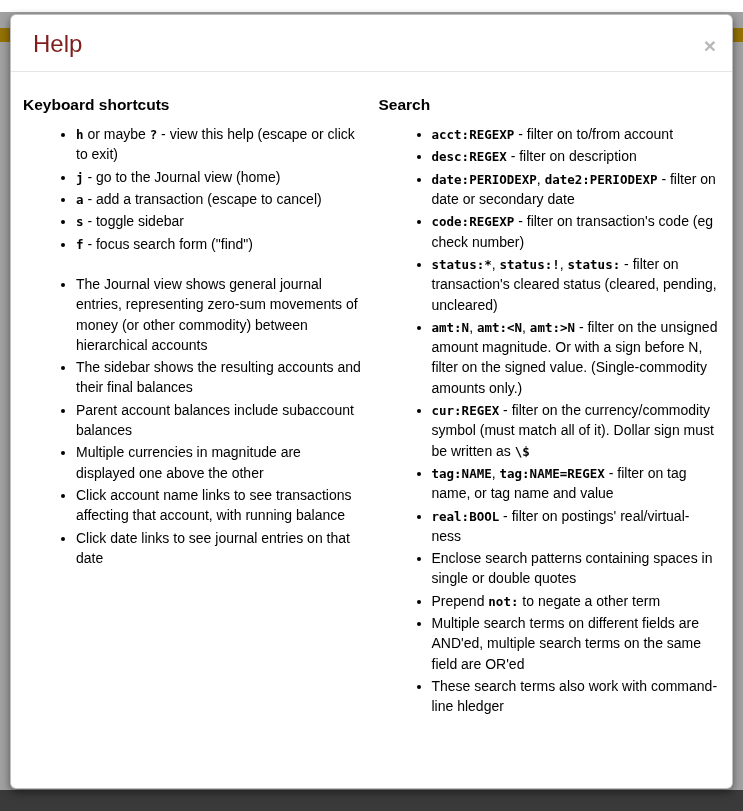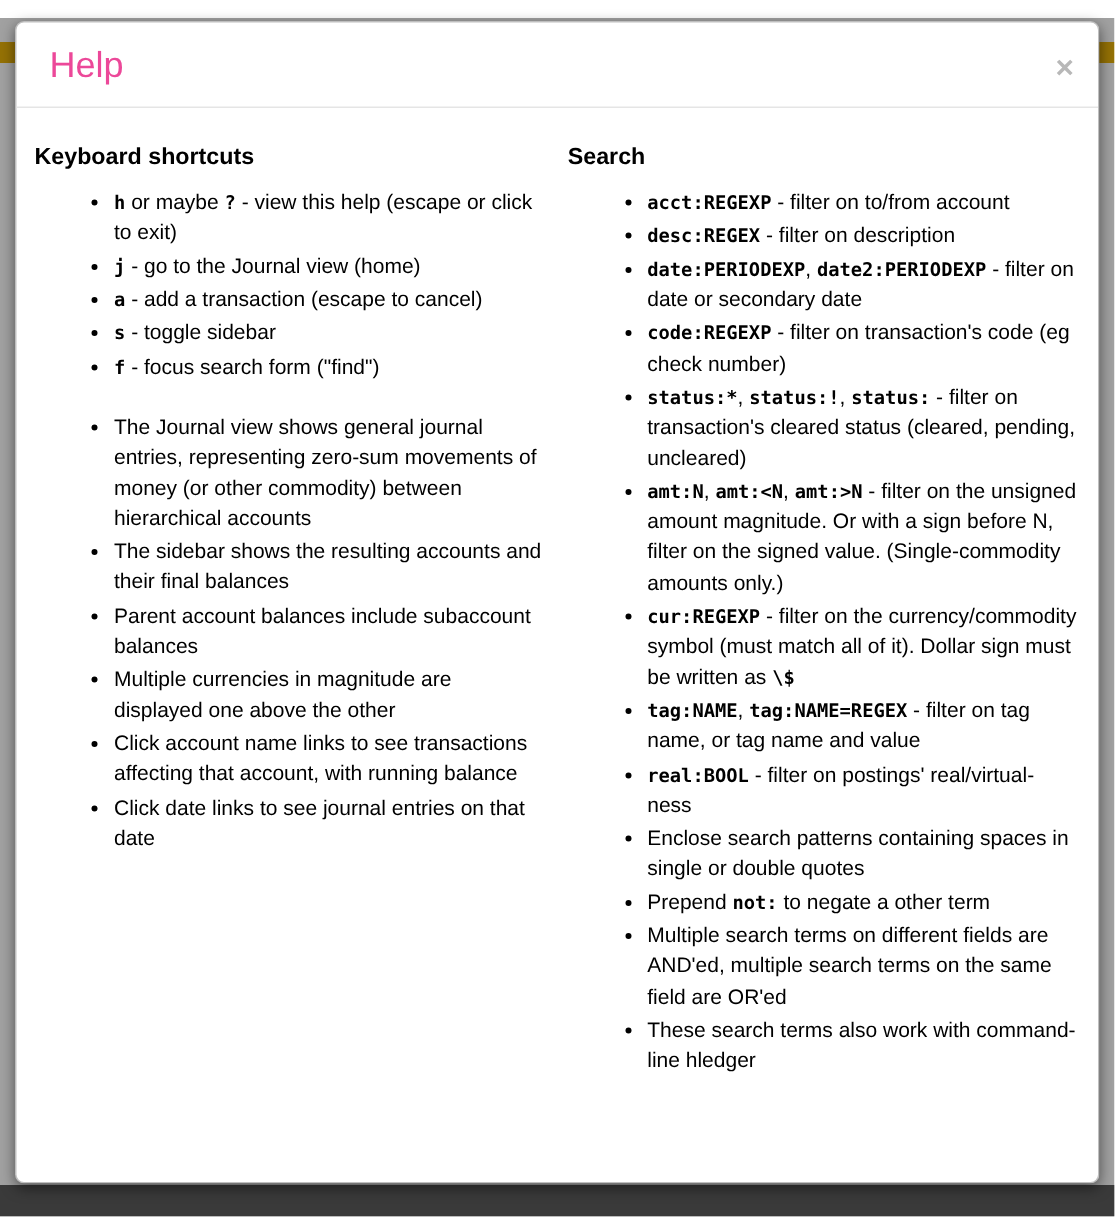--- a/index.html
+++ b/index.html
@@ -39,21 +39,21 @@
     border:1px solid rgba(0,0,0,0.25);
     border-radius:6px;
     box-shadow:0 3px 9px rgba(0,0,0,0.5);
     overflow:hidden;
   }
   .modal-header {
     position:relative;
     padding:13px 16px 12px 22px;
     border-bottom:1px solid #e5e5e5;
   }
-  .modal-title { font-size:24px; font-weight:normal; line-height:1.3; color:#ec4899; }
+  .modal-title { font-size:24px; font-weight:normal; line-height:1.3; color:#7f1d1d; }
   .close {
     position:absolute; right:16px; top:20px;
     background:none; border:none; cursor:pointer;
     font-size:21px; font-weight:bold; color:#b8b8b8; line-height:1;
     font-family:"Liberation Sans",sans-serif;
   }
 
   .modal-body { display:flex; padding:14px 4px 10px 6px; }
   .col { flex:1 1 50%; padding:0 10px 0 6px; min-width:0; }
 
@@ -107,21 +107,21 @@
       </div>
       <div class="col">
         <h2 class="section-heading">Search</h2>
         <ul>
             <li><code>acct:REGEXP</code><span> - filter on to/from account</span></li>
             <li><code>desc:REGEX</code><span> - filter on description</span></li>
             <li><code>date:PERIODEXP</code><span>, </span><code>date2:PERIODEXP</code><span> - filter on date or secondary date</span></li>
             <li><code>code:REGEXP</code><span> - filter on transaction's code (eg check number)</span></li>
             <li><code>status:*</code><span>, </span><code>status:!</code><span>, </span><code>status:</code><span> - filter on transaction's cleared status (cleared, pending, uncleared)</span></li>
             <li><code>amt:N</code><span>, </span><code>amt:&lt;N</code><span>, </span><code>amt:&gt;N</code><span> - filter on the unsigned amount magnitude. Or with a sign before N, filter on the signed value. (Single-commodity amounts only.)</span></li>
-            <li><code>cur:REGEXP</code><span> - filter on the currency/commodity symbol (must match all of it). Dollar sign must be written as </span><code>\$</code></li>
+            <li><code>cur:REGEX</code><span> - filter on the currency/commodity symbol (must match all of it). Dollar sign must be written as </span><code>\$</code></li>
             <li><code>tag:NAME</code><span>, </span><code>tag:NAME=REGEX</code><span> - filter on tag name, or tag name and value</span></li>
             <li><code>real:BOOL</code><span> - filter on postings' real/virtual-ness</span></li>
             <li><span>Enclose search patterns containing spaces in single or double quotes</span></li>
             <li><span>Prepend </span><code>not:</code><span> to negate a other term</span></li>
             <li><span>Multiple search terms on different fields are AND'ed, multiple search terms on the same field are OR'ed</span></li>
             <li><span>These search terms also work with command-line hledger</span></li>
           </ul>
       </div>
     </div>
   </div>

